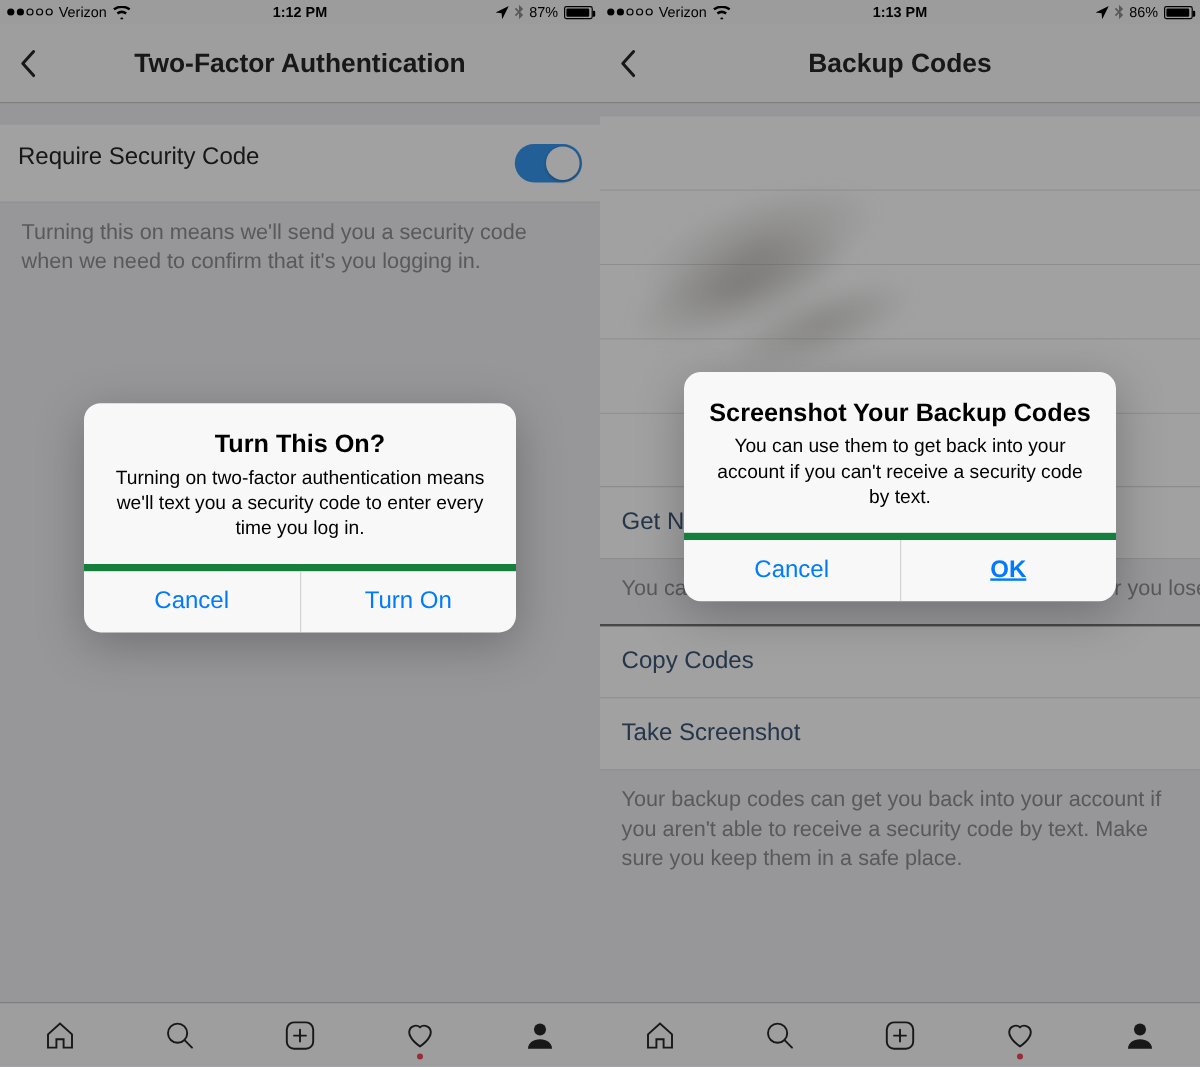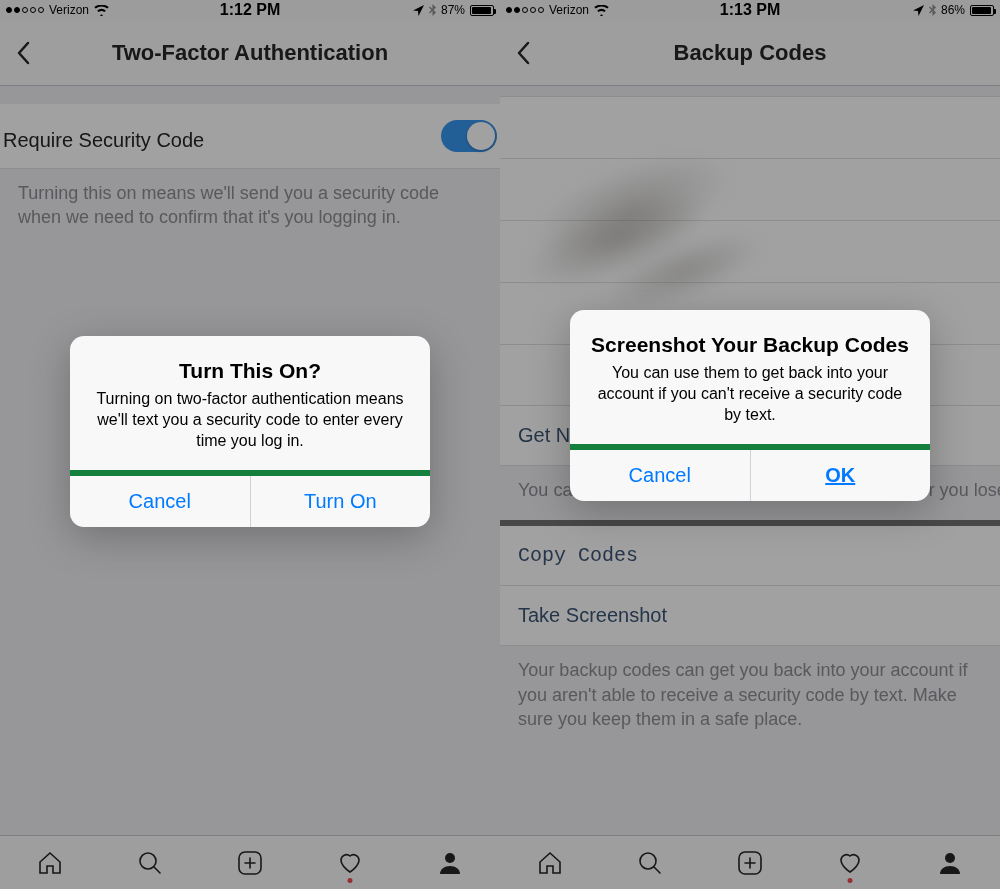--- a/index.html
+++ b/index.html
@@ -17,21 +17,21 @@
   
   .status-bar {
     height: 20px; background: #f7f7f8;
     display: flex; align-items: center; justify-content: space-between;
     padding: 0 6px; font-size: 12px; color: #000;
     position: relative;
   }
   .sb-left, .sb-right { display: flex; align-items: center; gap: 5px; }
   .sb-time {
     position: absolute; left: 0; right: 0; text-align: center;
-    font-weight: 600; font-size: 16px;
+    font-weight: 600; font-size: 12px;
   }
   .signal-dots { display: flex; gap: 2px; }
   .signal-dots span { width: 6px; height: 6px; border-radius: 50%; border:1px solid #000; display:inline-block; }
   .signal-dots span.on { background:#000; }
   .wifi { font-size: 13px; }
   .battery-wrap { display:flex; align-items:center; gap:2px;}
   .battery {
     width: 24px; height: 11px; border:1px solid #000; border-radius:2px; position:relative;
   }
   .battery::after {
@@ -45,21 +45,21 @@
   }
   .nav-title { font-size: 22px; font-weight:600; color:#262626; }
   .nav-back {
     position:absolute; left:16px; top:50%; transform:translateY(-50%);
     font-size: 26px; color:#262626;
   }
   
   .content { padding: 0; }
   .section { background:#fff; border-bottom:1px solid #e0e0e0; }
   .row {
-    padding: 16px 3px; display:flex; align-items:flex-end; justify-content:space-between;
+    padding: 16px 15px; display:flex; align-items:flex-start; justify-content:space-between;
     font-size: 20px; color:#262626; border-bottom:1px solid #e0e0e0;
   }
   .row:last-child { border-bottom:none; }
   .help-text { padding: 12px 18px 18px; font-size: 18px; color:#8e8e93; line-height:1.35; }
   .toggle {
     width: 56px; height: 32px; background:#3897f0; border-radius:16px; position:relative;
   }
   .toggle::after {
     content:''; position:absolute; right:2px; top:2px; width:28px; height:28px; background:#fff; border-radius:50%;
     box-shadow:0 1px 3px rgba(0,0,0,.3);
@@ -267,21 +267,21 @@
     <span class="nav-title">Backup Codes</span>
   </div>
 
   <div class="content">
     <div style="height:10px;"></div>
     <div class="codes-area">
       <div class="smudge"></div>
     </div>
     <div class="list-row"><span>Get New Codes</span></div>
     <div class="help-text" style="white-space:nowrap;overflow:hidden;">You can use these if your phone number changes or you lose your phone.</div>
-    <div class="list-row" style="border-top:6px solid #737373;font-family:Liberation Mono, monospace;"><span>Copy Codes</span></div>
+    <div class="list-row" style="border-top:2px solid #737373;"><span>Copy Codes</span></div>
     <div class="list-row"><span>Take Screenshot</span></div>
     <div class="help-text">Your backup codes can get you back into your account if you aren't able to receive a security code by text. Make sure you keep them in a safe place.</div>
   </div>
 
   <div class="tab-bar">
     <span class="tab-icon">
       <svg width="26" height="26" viewBox="0 0 26 26">
           <path d="M3 12L13 3l10 9v11h-7v-7h-6v7H3z" fill="none" stroke="#262626" stroke-width="1.6"></path>
         </svg>
     </span>

